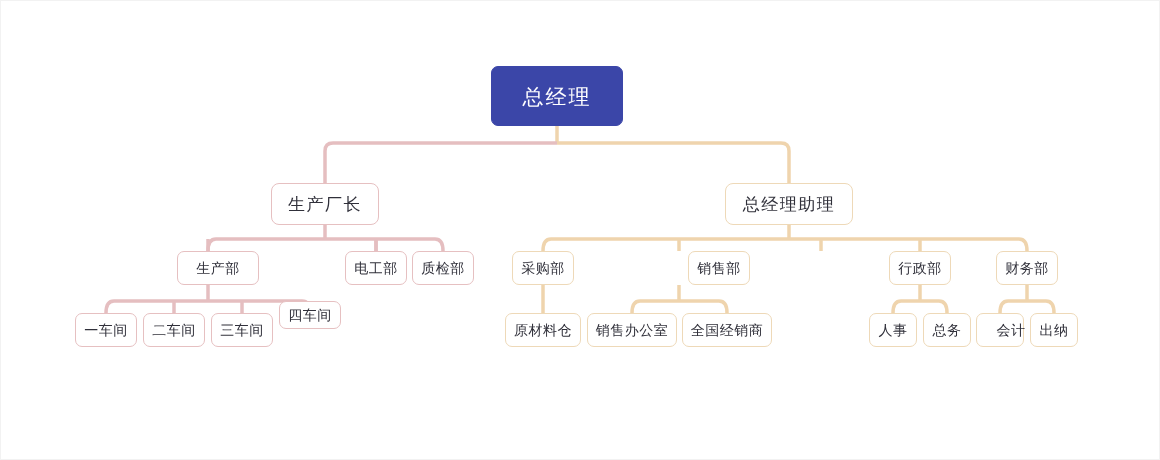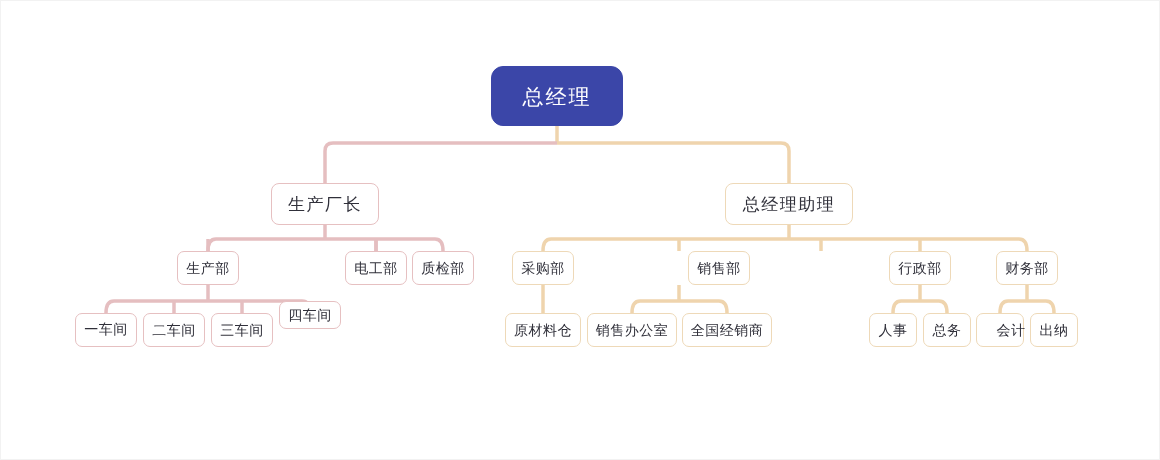--- a/index.html
+++ b/index.html
@@ -39,21 +39,21 @@
     font-size: 14px;
     line-height: 1;
     letter-spacing: 0.5px;
     z-index: 3;
   }
   .node.root {
     background: #3b46a8;
     border: 1px solid #3b46a8;
     color: #ffffff;
     font-size: 21px;
-    border-radius: 12px;
+    border-radius: 7px;
     letter-spacing: 2px;
     text-align: right;
   }
   .node.lvl2 {
     font-size: 17px;
     border-radius: 8px;
     letter-spacing: 1.5px;
   }
   .node.pink  { border-color: #e6c0c1; }
   .node.tan   { border-color: #eed9b8; }
@@ -101,27 +101,27 @@
       <path d="M999,312 Q999,300 1007,300 L1045,300 Q1053,300 1053,312" stroke="#efd4ad"></path>
     </g>
   </svg>
 
   <div class="node root" style="left:490px; top:65px; width:132px; height:60px;">总经理</div>
 
   <div class="node lvl2 pink" style="left:270px; top:182px; width:108px; height:42px;">生产厂长</div>
 
   <div class="node lvl2 tan" style="left:724px; top:182px; width:128px; height:42px;">总经理助理</div>
 
-  <div class="node pink" style="left:176px; top:250px; width:62px; height:34px;">生产部</div>
+  <div class="node pink" style="left:176px; top:250px; width:82px; height:34px;">生产部</div>
 
   <div class="node pink" style="left:344px; top:250px; width:62px; height:34px;">电工部</div>
 
   <div class="node pink" style="left:411px; top:250px; width:62px; height:34px;">质检部</div>
 
-  <div class="node pink" style="left:74px; top:312px; width:62px; height:34px;font-family:Liberation Serif, serif;">一车间</div>
+  <div class="node pink" style="left:74px; top:312px; width:62px; height:34px;">一车间</div>
 
   <div class="node pink" style="left:142px; top:312px; width:62px; height:34px;">二车间</div>
 
   <div class="node pink" style="left:210px; top:312px; width:62px; height:34px;">三车间</div>
 
   <div class="node pink" style="left:278px; top:300px; width:62px; height:28px;">四车间</div>
 
   <div class="node tan" style="left:511px; top:250px; width:62px; height:34px;">采购部</div>
 
   <div class="node tan" style="left:647px; top:250px; width:62px; height:34px;margin-left:40px;">销售部</div>

